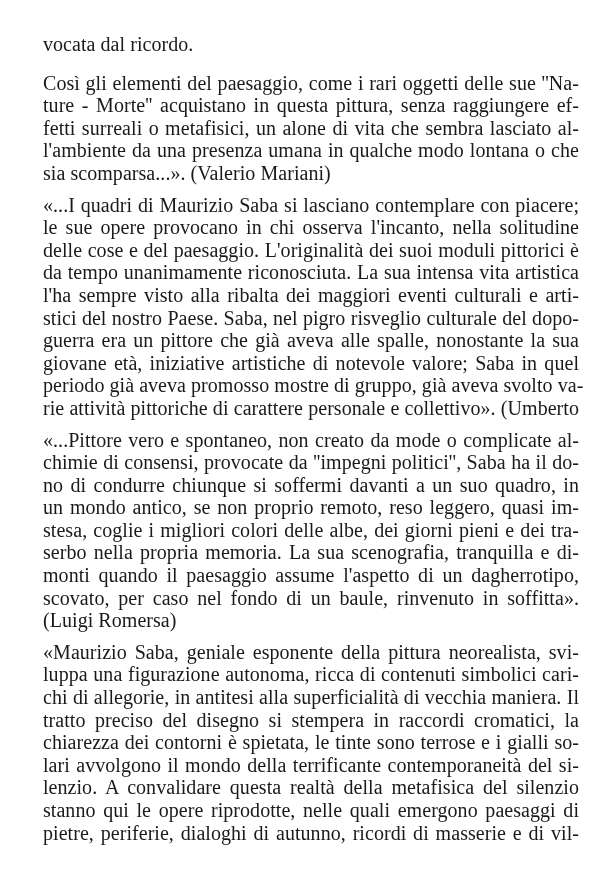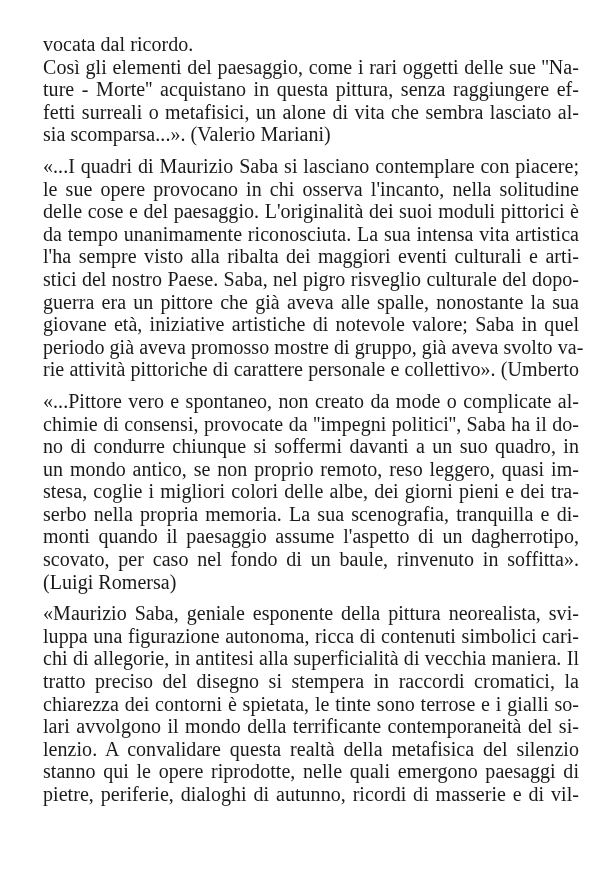--- a/index.html
+++ b/index.html
@@ -18,21 +18,21 @@
   .page {
     position: absolute;
     left: 43px;
     top: 33px;
     width: 536px;
   }
   .para {
     margin: 0;
   }
   .para + .para {
-    margin-top: 0;
+    margin-top: 16px;
   }
   .para.gap {
     margin-top: 9px;
   }
   .line {
     display: block;
     font-size: 20px;
     line-height: 22.6px;
     height: 22.6px;
     white-space: nowrap;
@@ -50,20 +50,21 @@
 <div class="page">
 
   <div class="para">
     <span class="line last">vocata dal ricordo.</span>
   </div>
 
   <div class="para">
     <span class="line">Così gli elementi del paesaggio, come i rari oggetti delle sue ''Na-</span>
     <span class="line">ture - Morte'' acquistano in questa pittura, senza raggiungere ef-</span>
     <span class="line">fetti surreali o metafisici, un alone di vita che sembra lasciato al-</span>
+    <span class="line">l'ambiente da una presenza umana in qualche modo lontana o che</span>
     <span class="line last">sia scomparsa...». (Valerio Mariani)</span>
   </div>
 
   <div class="para gap">
     <span class="line">«...I quadri di Maurizio Saba si lasciano contemplare con piacere;</span>
     <span class="line">le sue opere provocano in chi osserva l'incanto, nella solitudine</span>
     <span class="line">delle cose e del paesaggio. L'originalità dei suoi moduli pittorici è</span>
     <span class="line">da tempo unanimamente riconosciuta. La sua intensa vita artistica</span>
     <span class="line">l'ha sempre visto alla ribalta dei maggiori eventi culturali e arti-</span>
     <span class="line">stici del nostro Paese. Saba, nel pigro risveglio culturale del dopo-</span>

